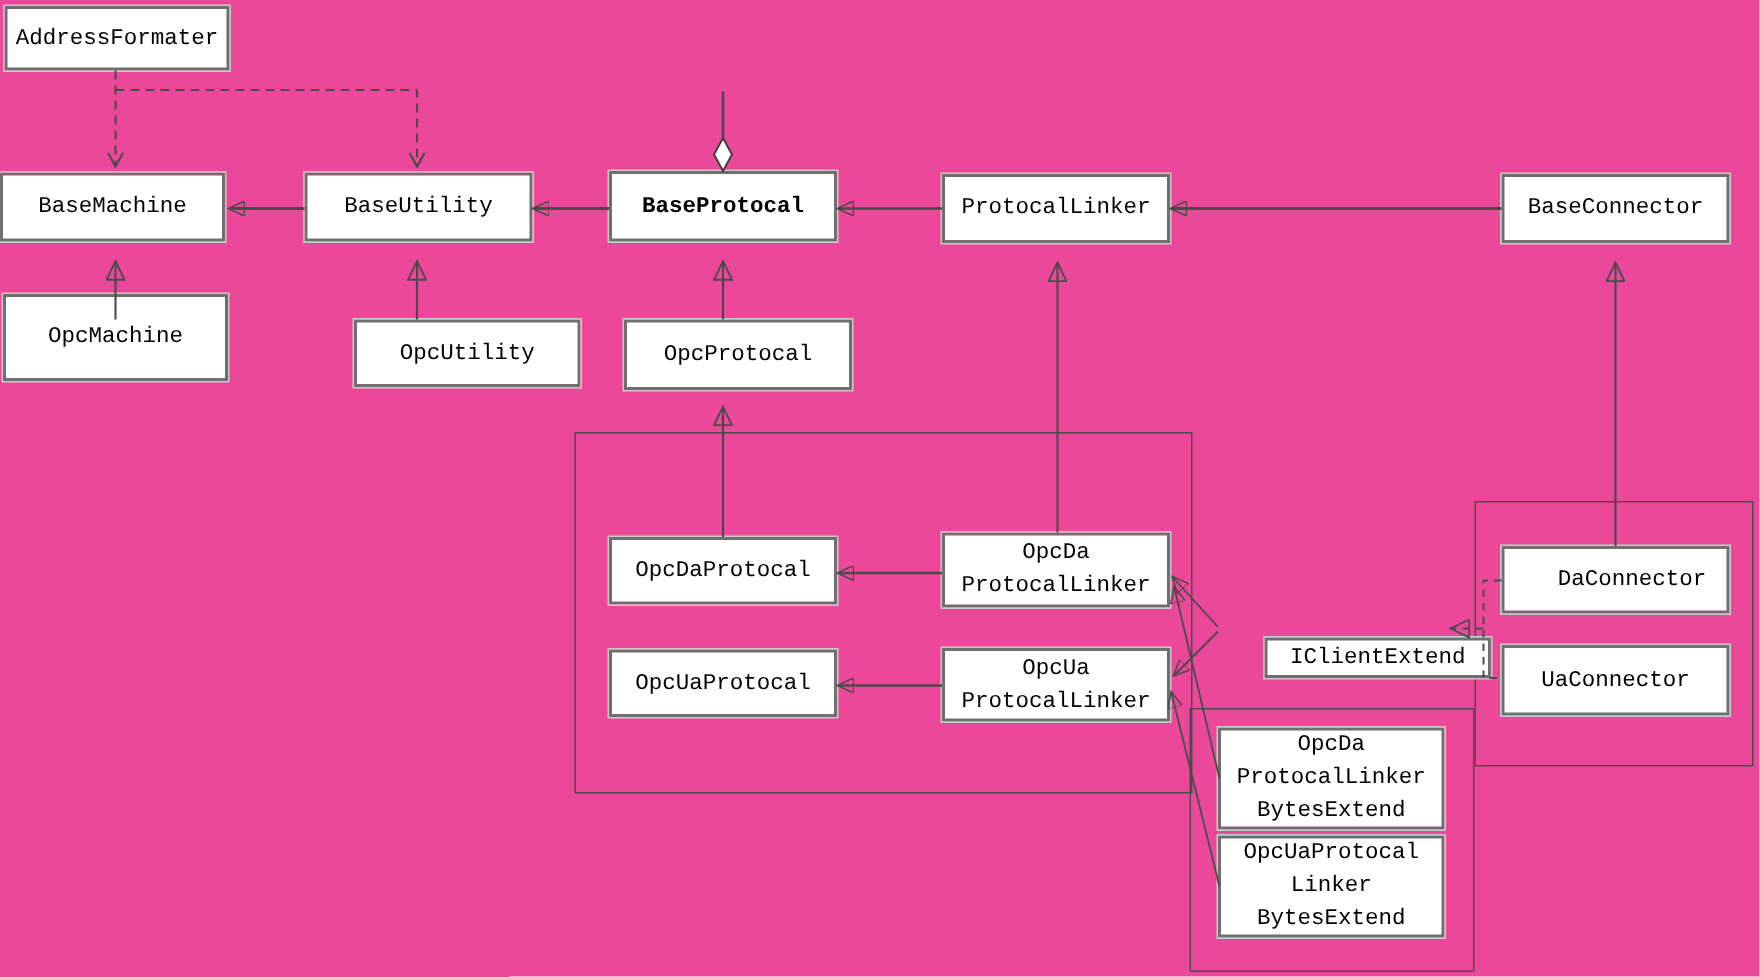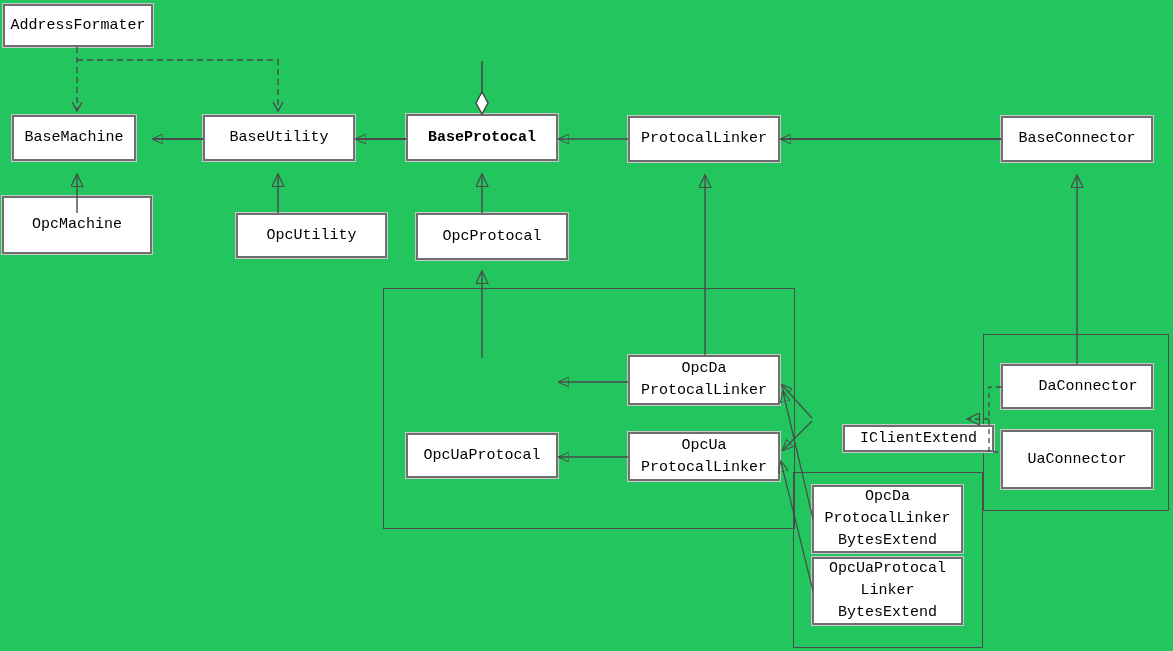--- a/index.html
+++ b/index.html
@@ -1,19 +1,19 @@
 <!DOCTYPE html>
 <html><head>
 <meta charset="utf-8">
 <style>
   html,body{margin:0;padding:0;background:#ffffff;}
   .stage{
     position:relative;
     width:1173px;height:651px;
-    background:#22c55e;
+    background:#ec4899;
     font-family:"Liberation Mono","DejaVu Sans Mono",monospace;
     overflow:hidden;
   }
   .node{
     position:absolute;
     box-sizing:border-box;
     background:#ffffff;
     border:2px solid #6f6f6f;
     outline:1px solid #c9c9c9;
     display:flex;
@@ -49,50 +49,51 @@
 
 <div class="stage">
 
   <div class="group" style="left:383px;top:288px;width:412px;height:241px;"></div>
   <div class="group" style="left:983px;top:334px;width:186px;height:177px;"></div>
   <div class="group" style="left:793px;top:472px;width:190px;height:176px;"></div>
 
   <div class="node" style="left:3px;top:4px;width:150px;height:43px;">AddressFormater</div>
 
 
-  <div class="node" style="left:12px;top:115px;width:124px;height:46px;">BaseMachine</div>
+  <div class="node" style="left:0;top:115px;width:150px;height:46px;">BaseMachine</div>
 
   <div class="node" style="left:203px;top:115px;width:152px;height:46px;">BaseUtility</div>
 
   <div class="node" style="left:406px;top:114px;width:152px;height:47px;font-weight:bold;">BaseProtocal</div>
 
   <div class="node" style="left:628px;top:116px;width:152px;height:46px;">ProtocalLinker</div>
 
   <div class="node" style="left:1001px;top:116px;width:152px;height:46px;">BaseConnector</div>
 
   <div class="node" style="left:2px;top:196px;width:150px;height:58px;">OpcMachine</div>
 
   <div class="node" style="left:204px;top:213px;width:151px;height:45px;margin-left:32px;">OpcUtility</div>
 
   <div class="node" style="left:406px;top:213px;width:152px;height:47px;margin-left:10px;">OpcProtocal</div>
 
+  <div class="node" style="left:406px;top:358px;width:152px;height:45px;">OpcDaProtocal</div>
 
   <div class="node" style="left:628px;top:355px;width:152px;height:50px;">OpcDa
 ProtocalLinker</div>
 
   <div class="node" style="left:406px;top:433px;width:152px;height:45px;">OpcUaProtocal</div>
 
   <div class="node" style="left:628px;top:432px;width:152px;height:49px;">OpcUa
 ProtocalLinker</div>
 
   <div class="node" style="left:843px;top:397px;width:151px;height:27px;margin-top:28px;">IClientExtend</div>
 
   <div class="node" style="left:1001px;top:364px;width:152px;height:45px;padding-left:22px;">DaConnector</div>
 
-  <div class="node" style="left:1001px;top:430px;width:152px;height:59px;">UaConnector</div>
+  <div class="node" style="left:1001px;top:430px;width:152px;height:47px;">UaConnector</div>
 
   <div class="node" style="left:812px;top:485px;width:151px;height:68px;">OpcDa
 ProtocalLinker
 BytesExtend</div>
 
   <div class="node" style="left:812px;top:557px;width:151px;height:68px;">OpcUaProtocal
 Linker
 BytesExtend</div>
 
   <svg class="wires" width="1173" height="651" viewBox="0 0 1173 651">

